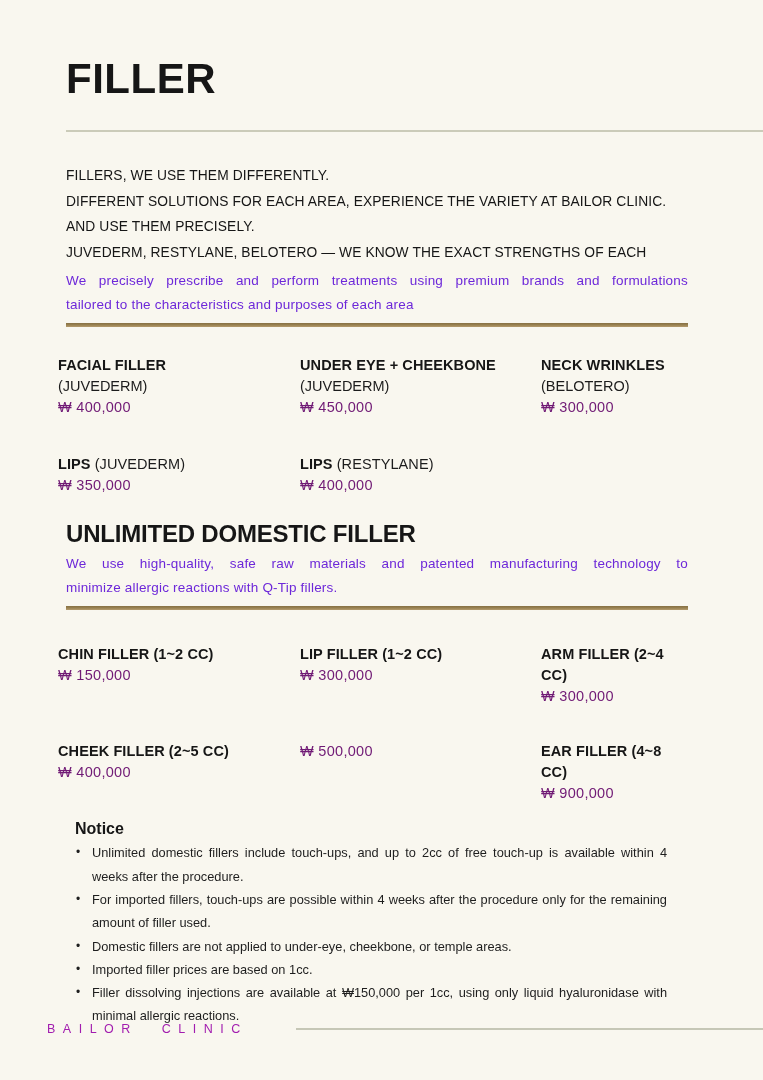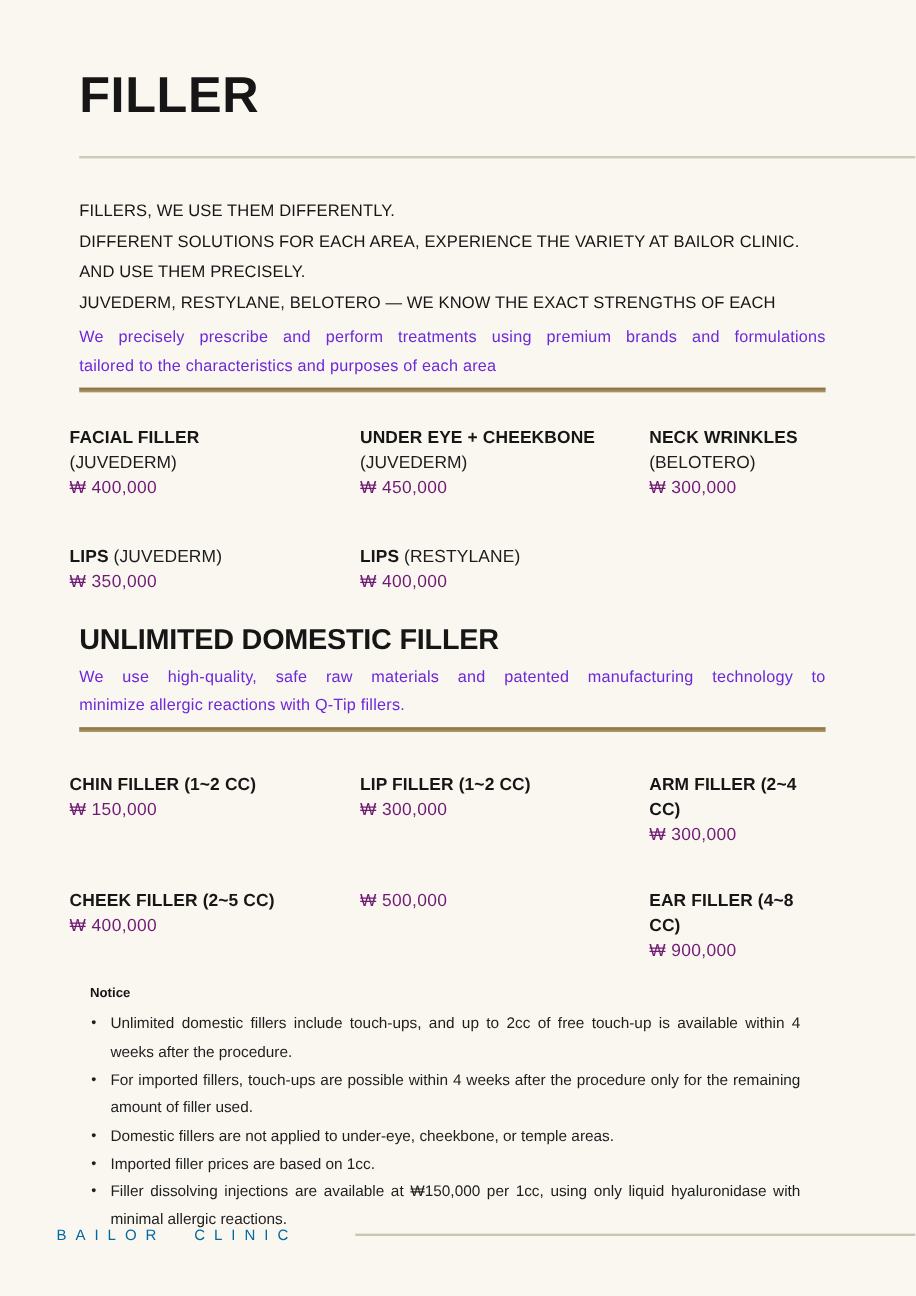--- a/index.html
+++ b/index.html
@@ -32,29 +32,29 @@
   .grid{
     display:grid;grid-template-columns:242px 241px 139px;
     margin:28px 0 0 58px;width:622px;row-gap:36px;
   }
   .grid.domestic{row-gap:34px;margin-top:34px;}
   .pname{font-size:14.5px;font-weight:700;line-height:21px;letter-spacing:0.1px;}
   .pbrand{font-size:14.5px;font-weight:400;line-height:21px;color:#1c1c1c;}
   .pprice{font-size:14.5px;font-weight:400;line-height:21px;letter-spacing:0.3px;color:#701a75;}
   .inline-brand{font-weight:400;margin-left:4px;color:#1c1c1c;}
   .notice{margin:16px 0 0 75px;}
-  .notice-title{font-size:11px;font-weight:700;line-height:17px;}
+  .notice-title{font-size:16px;font-weight:700;line-height:17px;}
   .notice ul{list-style:none;margin:4px 0 0 0;padding:0;width:592px;}
   .notice li{
     position:relative;padding-left:17px;margin:0;
     font-size:12.8px;line-height:23.3px;color:#1e1e1e;text-align:justify;
   }
   .notice .dot{position:absolute;left:1px;top:0;font-size:12px;}
   .footer{position:absolute;left:47px;right:0;top:1022px;display:flex;align-items:center;}
-  .brand{font-size:12.5px;letter-spacing:7.5px;word-spacing:13px;color:#0369a1;white-space:nowrap;}
+  .brand{font-size:12.5px;letter-spacing:7.5px;word-spacing:13px;color:#a21caf;white-space:nowrap;}
   .fline{flex:1;height:2px;background:#c6c7b6;margin-left:48px;}
 </style>
 </head>
 <body>
 
 <div class="page">
 
   <h1 class="page-title">FILLER</h1>
 
   <div class="rule-light"></div>

